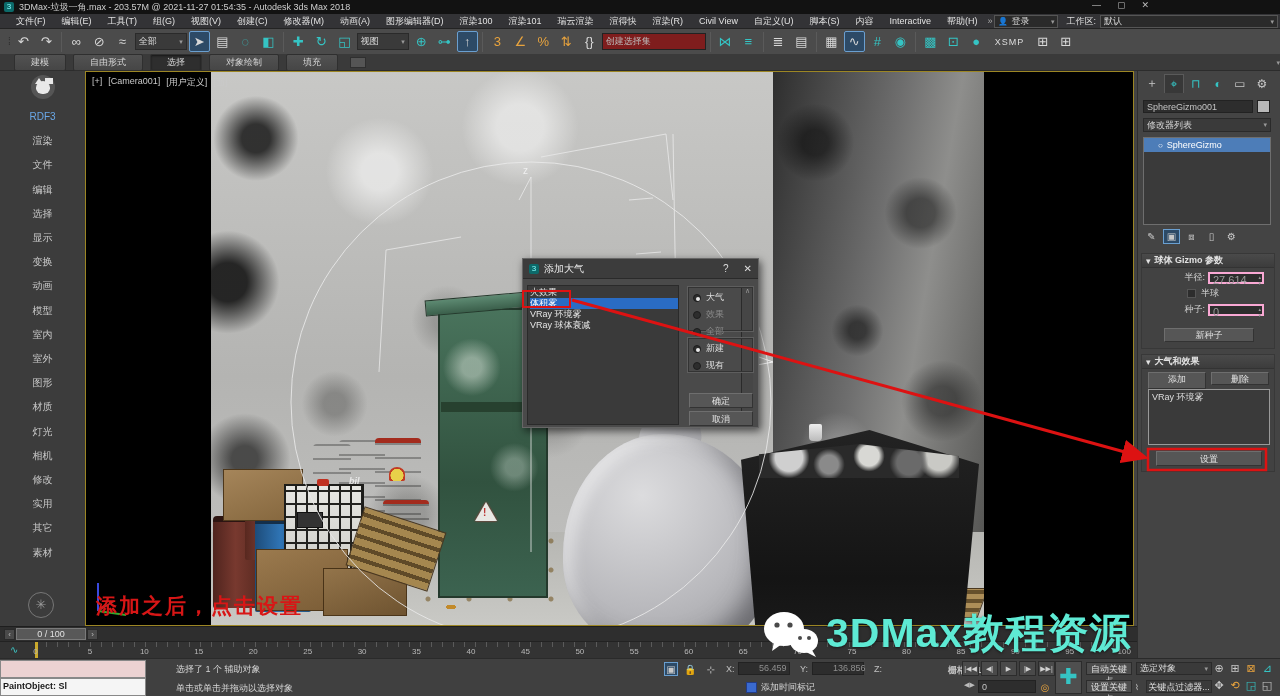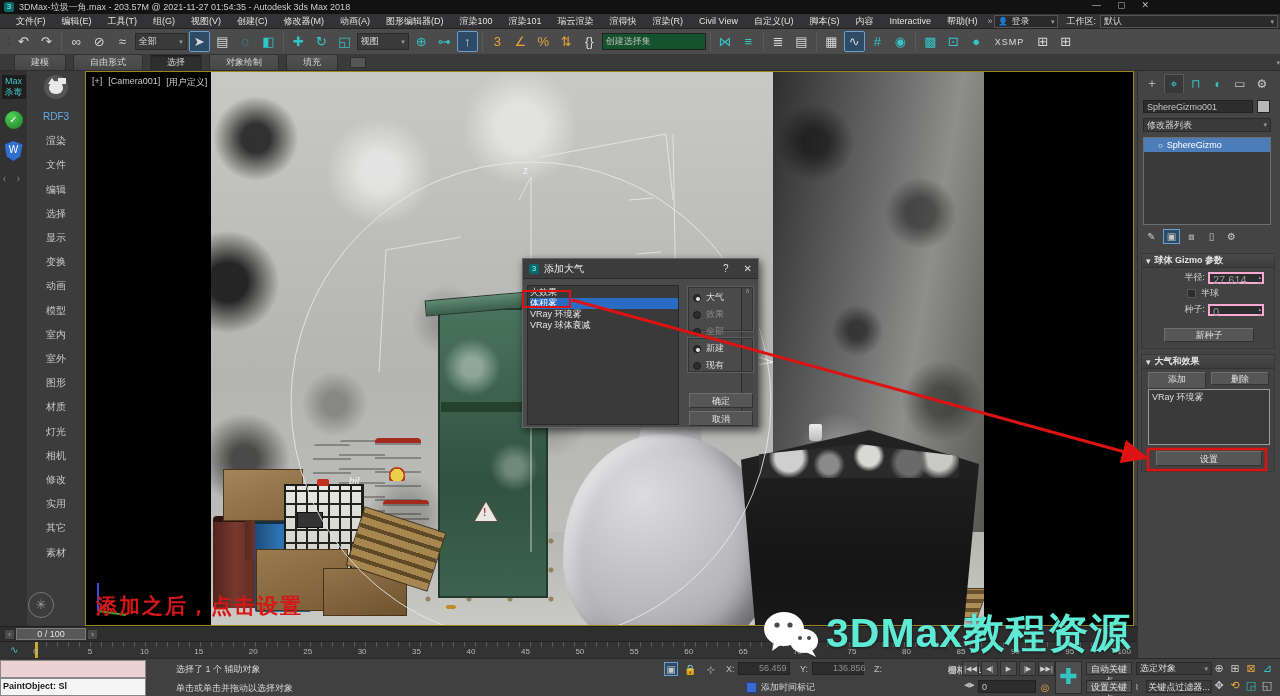--- a/index.html
+++ b/index.html
@@ -16,21 +16,21 @@
   .menu-right{position:absolute;right:0;top:0;height:15px;display:flex;align-items:center;font-size:9px;color:#ddd;}
   .loginbox{width:64px;height:13px;background:#2a2a2a;border:1px solid #555;display:flex;align-items:center;gap:3px;padding:0 3px;margin-right:8px;}
   .wsbox{width:178px;height:13px;background:#2a2a2a;border:1px solid #555;display:flex;align-items:center;padding:0 3px;margin-right:2px;}
   .ddarrow{margin-left:auto;color:#999;font-size:7px;}
   
   .toolbar{position:absolute;left:0;top:29px;width:1280px;height:26px;background:#4b4b4b;border-bottom:1px solid #3a3a3a;display:flex;align-items:center;gap:2px;padding:0 2px 0 8px;}
   .tbi{width:21px;height:21px;display:flex;align-items:center;justify-content:center;color:#d8d8d8;font-size:13px;border:1px solid transparent;border-radius:2px;flex:0 0 auto;}
   .tbi.active{background:#2d4a66;border:1px solid #6a9fd0;}
   .tbsep{width:1px;height:20px;background:#383838;border-right:1px solid #5a5a5a;margin:0 2px;flex:0 0 auto;}
   .tbdrop{height:17px;background:#3a3a3a;border:1px solid #2a2a2a;color:#ddd;font-size:9px;display:flex;align-items:center;padding:0 3px;flex:0 0 auto;}
-  .tbinput{height:17px;background:#14532d;border:1px solid #222;color:#bbb;font-size:9px;padding:0 3px;width:104px;flex:0 0 auto;}
+  .tbinput{height:17px;background:#7f1d1d;border:1px solid #222;color:#bbb;font-size:9px;padding:0 3px;width:104px;flex:0 0 auto;}
   .tbtext{color:#ddd;font-size:9px;letter-spacing:1px;padding:0 6px;}
   .handle{color:#2f2f2f;font-size:10px;letter-spacing:-2px;margin-right:2px;}
   
   .ribbon{position:absolute;left:0;top:55px;width:1280px;height:16px;background:#3a3a3a;border-bottom:1px solid #2c2c2c;display:flex;align-items:center;gap:4px;padding-left:14px;font-size:9px;color:#d6d6d6;}
   .rtab{padding:1px 16px;background:linear-gradient(#525252,#464646);border:1px solid #2f2f2f;border-radius:2px;}
   .rtab.active{background:#2e2e2e;box-shadow:inset 0 1px 2px #181818;}
   .ricon{width:16px;height:11px;background:#555;border:1px solid #2f2f2f;margin-left:8px;}
   
   .sidebar{position:absolute;left:0;top:71px;width:85px;height:555px;background:#3c3c3c;display:flex;}
   .sb-col1{width:27px;background:#323232;display:flex;flex-direction:column;align-items:center;padding-top:4px;gap:12px;}
@@ -315,29 +315,20 @@
         <span class="rtab">自由形式</span>
         <span class="rtab active">选择</span>
         <span class="rtab">对象绘制</span>
         <span class="rtab">填充</span>
       </span>
     <span class="ricon"></span>
     <span class="ddarrow">▾</span>
   </div>
 
   <div class="sidebar">
-    <div class="sb-col1">
-      <div class="maxbadge">
-          <div>Max</div>
-          <div>杀毒</div>
-        </div>
-      <div class="greenball">✓</div>
-      <div class="shield">W</div>
-      <div class="navarrows">‹ ›</div>
-    </div>
     <div class="sb-col2">
       <div class="mascot"></div>
       <div style="display:flex;flex-direction:column;align-items:center;">
           <span class="sbitem" style="color: rgb(106, 168, 232);">RDF3</span>
           <span class="sbitem">渲染</span>
           <span class="sbitem">文件</span>
           <span class="sbitem">编辑</span>
           <span class="sbitem">选择</span>
           <span class="sbitem">显示</span>
           <span class="sbitem">变换</span>

